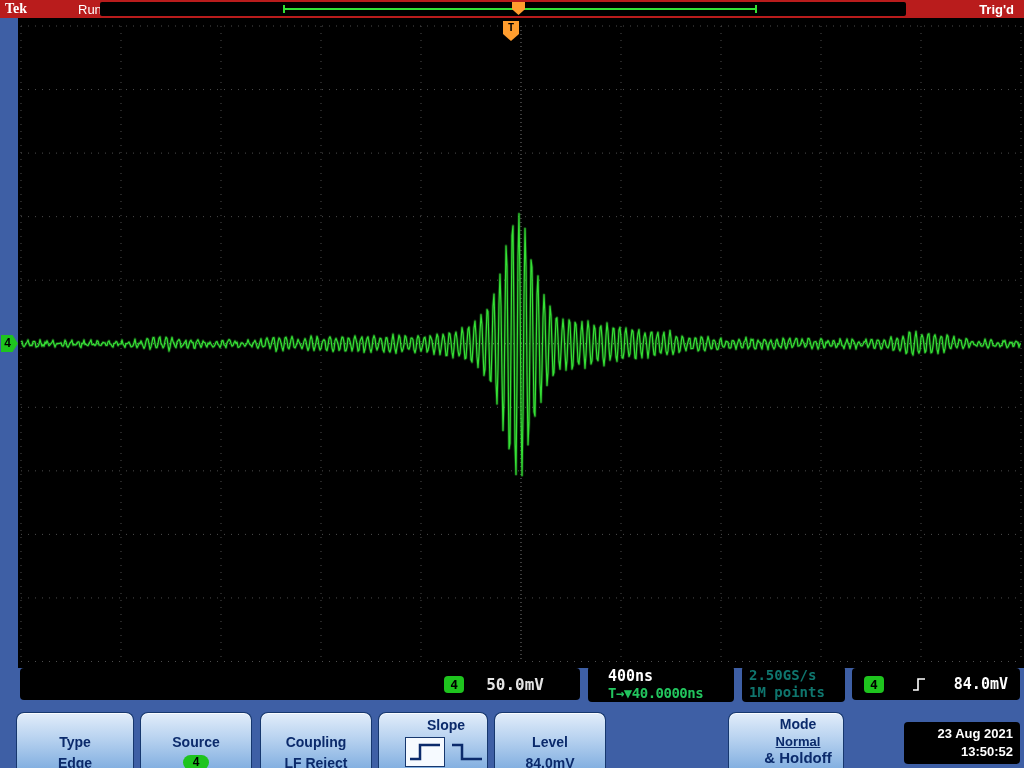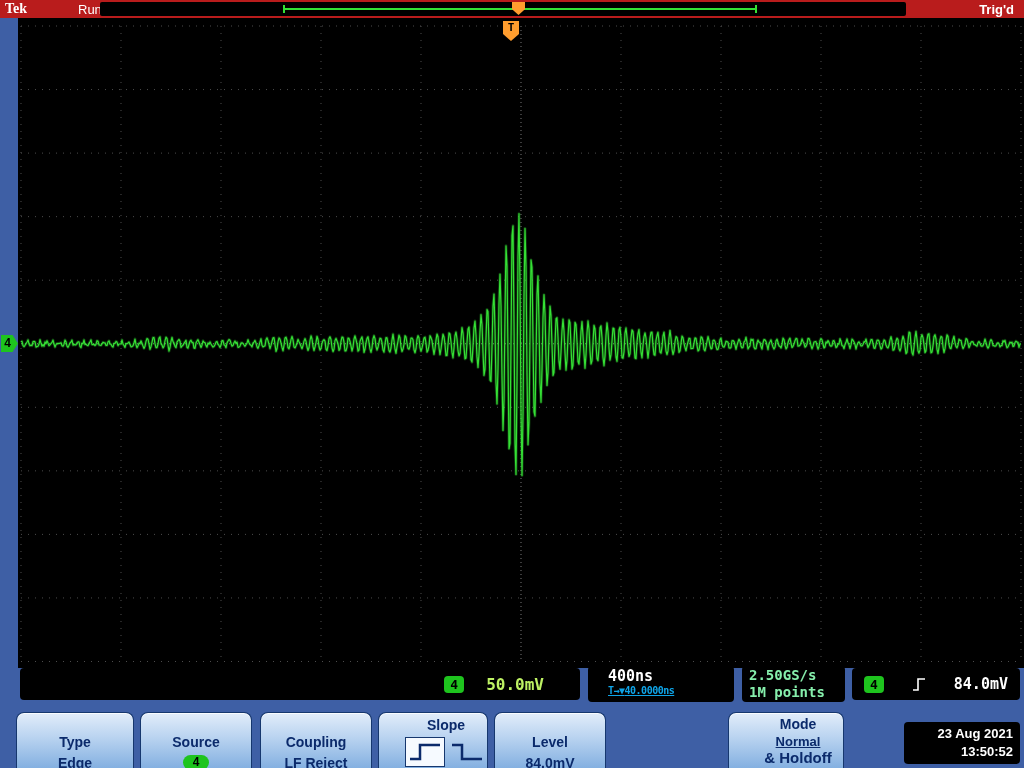--- a/index.html
+++ b/index.html
@@ -36,24 +36,24 @@
   .readout { position:absolute; background:#000; border-radius:4px; color:#fff;
              font-family:"DejaVu Sans Mono", monospace; font-weight:bold; z-index:5; }
   .ro-ch   { left:20px;  top:668px; width:560px; height:32px; display:flex; align-items:center;
              justify-content:flex-end; padding-right:36px; gap:22px; }
   .ro-horiz{ left:588px; top:666px; width:146px; height:36px; padding:1px 20px; }
   .ro-acq  { left:742px; top:666px; width:103px; height:36px; padding:1px 7px; }
   .ro-trig { left:852px; top:668px; width:168px; height:32px; display:flex; align-items:center;
              justify-content:space-between; padding:0 12px; }
   .ch-badge { display:inline-block; min-width:20px; height:17px; background:#1ec41e; border-radius:4px;
               color:#000; font-size:13px; line-height:17px; text-align:center; padding:0 3px; }
-  .ro-ch .val { color:#bef264; font-size:16px; }
+  .ro-ch .val { color:#e5e5e5; font-size:16px; }
   .ro-horiz .l1 { font-size:15px; color:#fff; }
-  .ro-horiz .l2 { font-size:10px; color:#0ea5e9; letter-spacing:-0.5px;text-decoration:underline; }
-  .ro-acq .l1, .ro-acq .l2 { font-size:14px; color:#86efac; line-height:17px; }
+  .ro-horiz .l2 { font-size:14px; color:#22c55e; letter-spacing:-0.5px; }
+  .ro-acq .l1, .ro-acq .l2 { font-size:14px; color:#0f766e; line-height:17px; }
   .ro-trig .val { font-size:15px; }
 
   
   .menu-btn { position:absolute; top:712px; height:56px; border-radius:8px 8px 0 0;
               background:linear-gradient(180deg,#e2edfa 0%,#b9d3f0 45%,#84b0e1 100%);
               border:1px solid #16376e; border-bottom:none; box-shadow:inset 0 1px 0 rgba(255,255,255,.8);
               color:#0b2a6b; text-align:center; font-size:14px; font-weight:bold; padding-top:21px; z-index:5; }
   .menu-btn .line2 { margin-top:5px; font-size:14px;text-decoration:underline; }
   .btn-type     { left:16px;  width:118px; }
   .btn-source   { left:140px; width:112px; }

